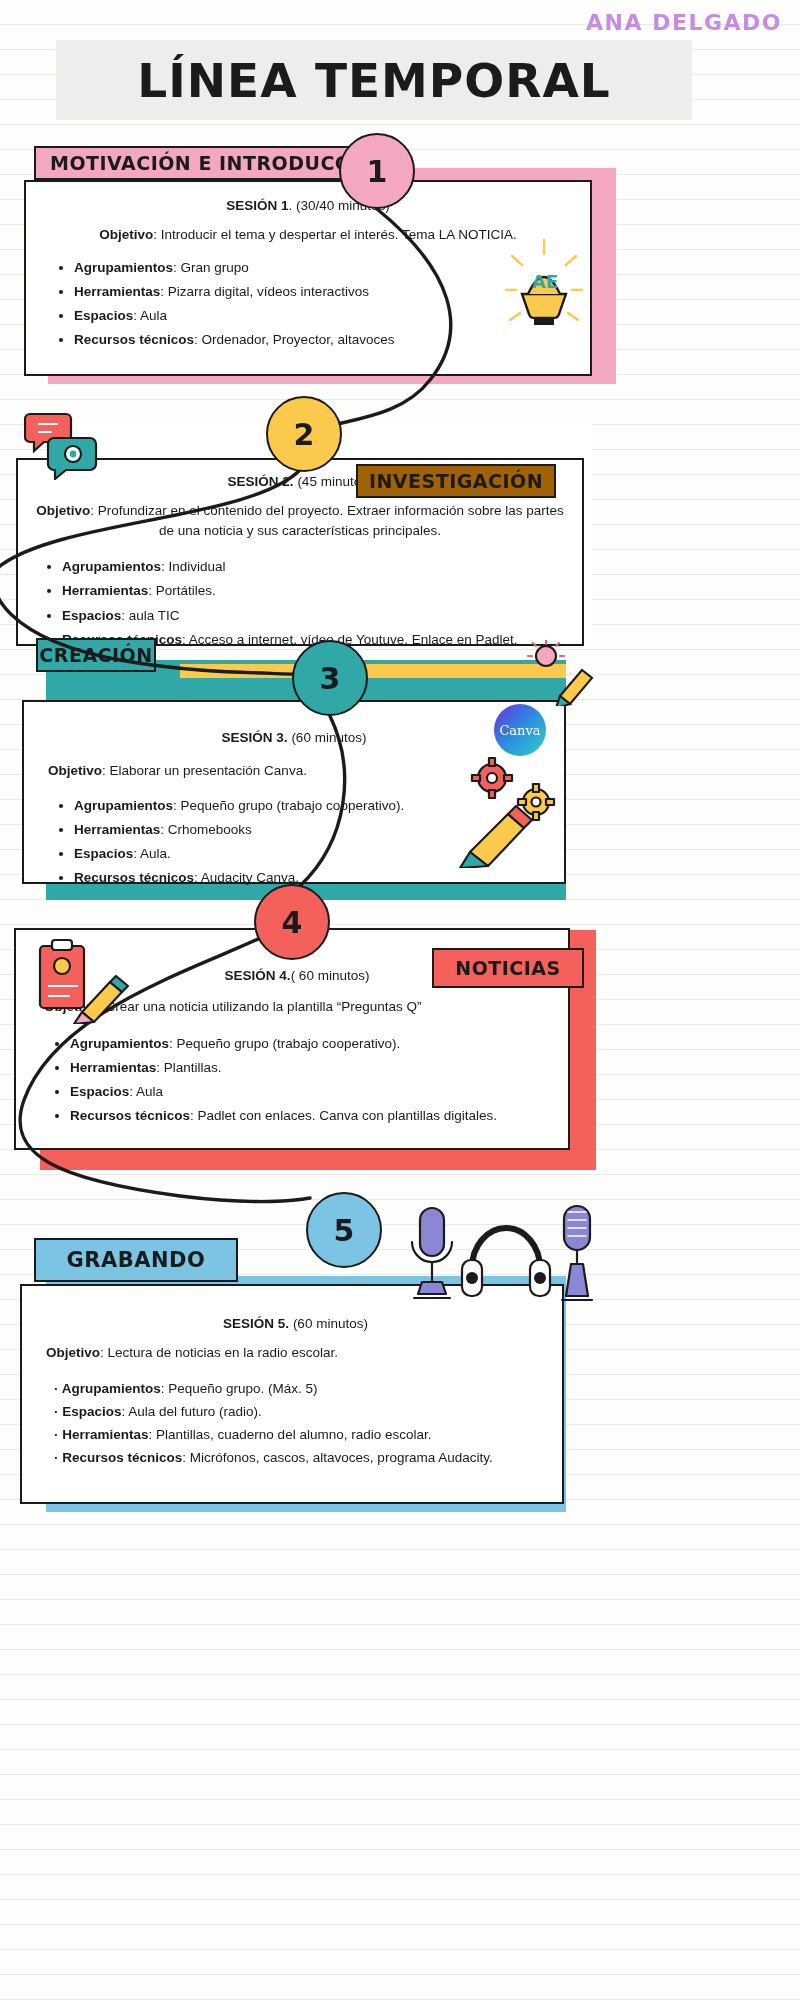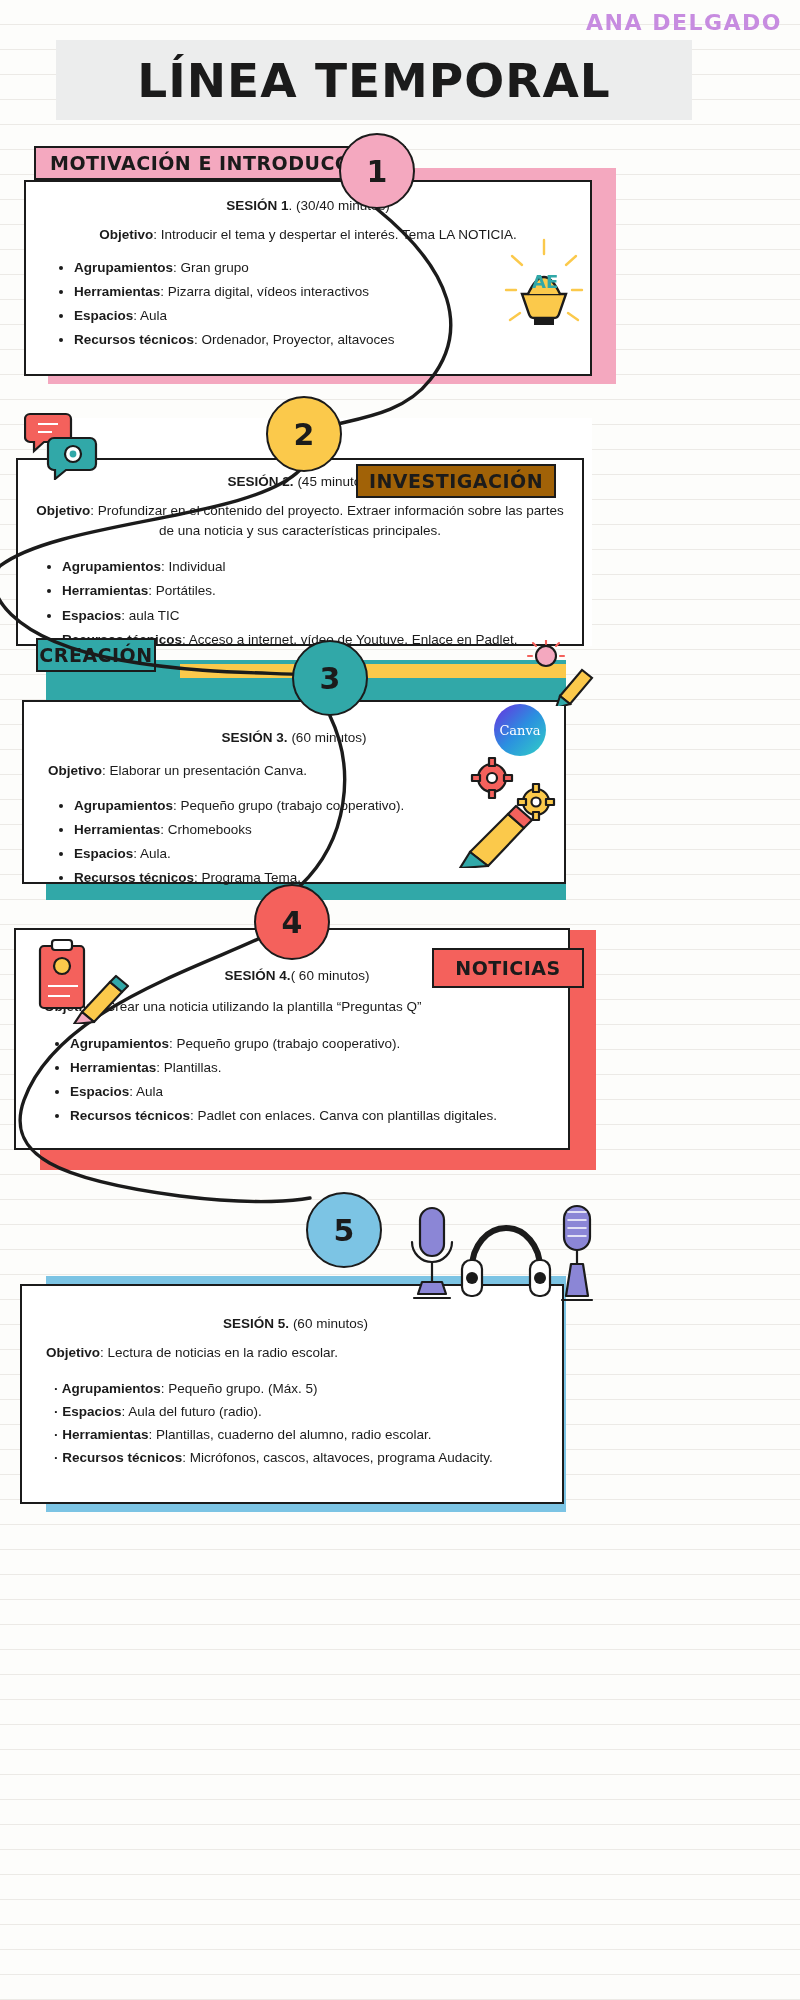--- a/index.html
+++ b/index.html
@@ -224,21 +224,21 @@
         <b>SESIÓN 3.</b>
         <span>(60 minutos)</span>
       </p>
       <p class="objective" style="margin-top:16px;">
         <b>Objetivo</b><span>: Elaborar un presentación Canva.</span>
       </p>
       <ul class="items" style="margin-top:12px;">
         <li><b>Agrupamientos</b><span>: Pequeño grupo (trabajo cooperativo).</span></li>
         <li><b>Herramientas</b><span>: Crhomebooks</span></li>
         <li><b>Espacios</b><span>: Aula.</span></li>
-        <li><b>Recursos técnicos</b><span>: Programa Tema.</span></li>
+        <li><b>Recursos técnicos</b><span>: Audacity Canva.</span></li>
       </ul>
     </div>
   </div>
   <div class="bubble" style="left:292px; top:640px; background:#31a8a8;">
     <span>3</span>
   </div>
 
   <div class="deco" style="left:524px; top:640px;">
     <svg width="78" height="66" viewBox="0 0 78 66">
       <g stroke="#1b1b1b" stroke-width="2.1" fill="none" stroke-linecap="round">
@@ -322,20 +322,23 @@
         <circle cx="28" cy="28" r="8" fill="#fbc94b"></circle>
         <path d="M14 48 h30 M14 58 h22" stroke="#fff"></path>
         <path d="M48 74 L76 44 l12 10 L60 84 Z" fill="#fbc94b"></path>
         <path d="M76 44 l6 -6 l12 10 l-6 6 Z" fill="#31a8a8"></path>
         <path d="M48 74 L60 84 L40 86 Z" fill="#f4a8bf"></path>
       </g>
     </svg>
   </div>
 
   <div class="shadow-panel" style="left:46px; top:1276px; width:520px; height:236px; background:#7cc4e4;"></div>
+  <div class="tag" style="left:34px; top:1238px; height:44px; width:204px; background:#7cc4e4;">
+    <span style="font-size:21px;">GRABANDO</span>
+  </div>
   <div class="card" style="left:20px; top:1284px; width:544px; height:220px;">
     <div class="card-inner" style="padding:30px 17px 14px 24px;">
       <p class="session-head">
         <b>SESIÓN 5.</b>
         <span>(60 minutos)</span>
       </p>
       <p class="objective" style="margin-top:4px;">
         <b>Objetivo</b><span>: Lectura de noticias en la radio escolar.</span>
       </p>
       <ul class="items nodisc" style="margin-top:14px;">

